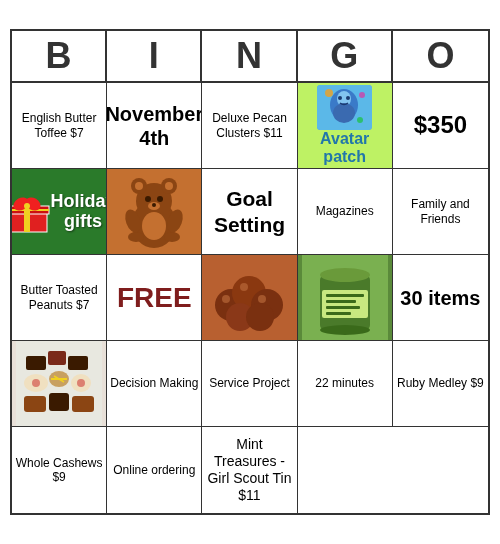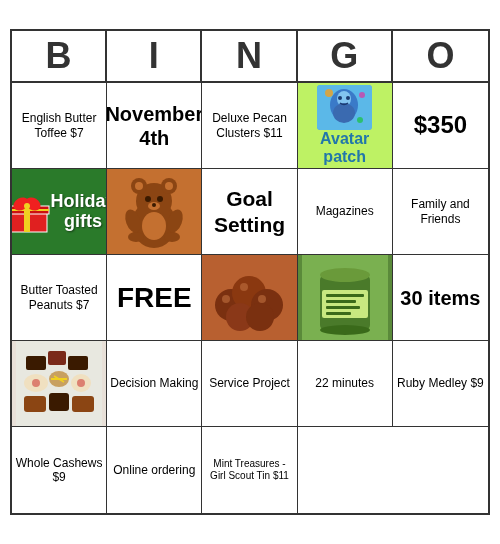--- a/index.html
+++ b/index.html
@@ -90,21 +90,21 @@
       display: flex;
       align-items: center;
       justify-content: center;
       font-size: 8px;
       color: #fff;
     }
 
     .free-cell {
       font-size: 28px;
       font-weight: bold;
-      color: #000000;
+      color: #7f1d1d;
     }
     .avatar-text {
       font-size: 16px;
       font-weight: bold;
       color: #27a;
     }
 
     .holiday-text {
       font-size: 18px;
       font-weight: bold;
@@ -321,17 +321,17 @@
     <div class="bingo-cell">
       <span class="cell-text">Ruby Medley $9</span>
     </div>
     <div class="bingo-cell">
       <span class="cell-text">Whole Cashews $9</span>
     </div>
     <div class="bingo-cell">
       <span class="cell-text">Online ordering</span>
     </div>
     <div class="bingo-cell mint-treasures-cell">
-      <span class="cell-text" style="font-size:10px;">Mint Treasures - Girl Scout Tin $11</span>
+      <span class="cell-text" style="font-size:14px;">Mint Treasures - Girl Scout Tin $11</span>
     </div>
 
   </div>
 </div>
 
 </body></html>

